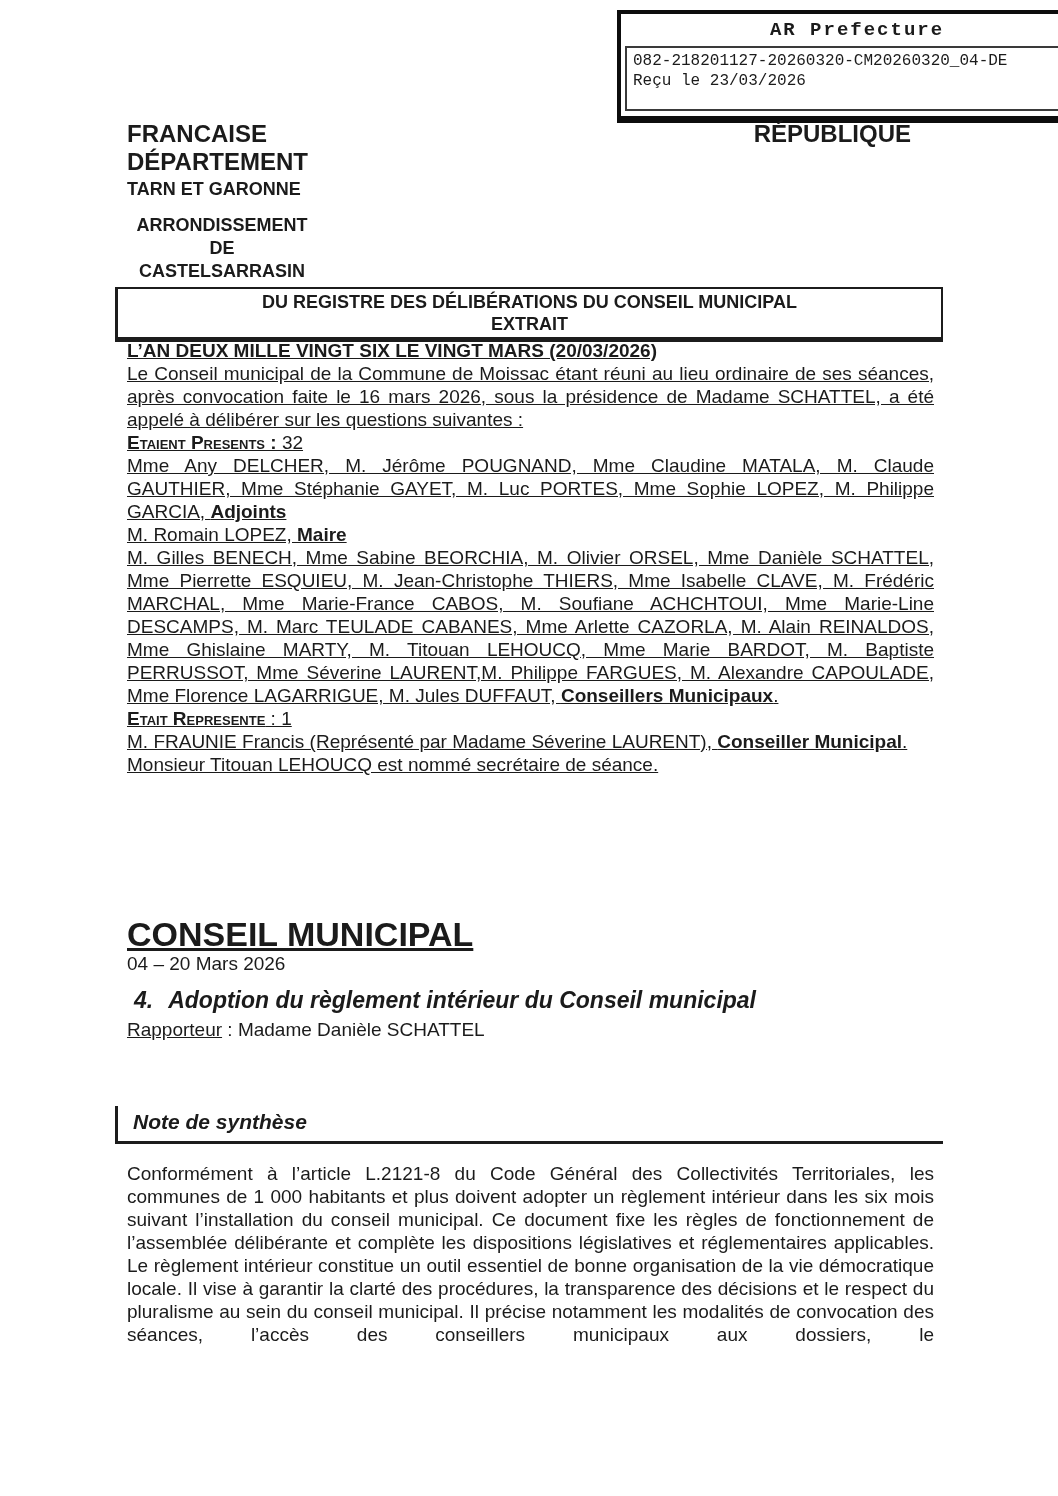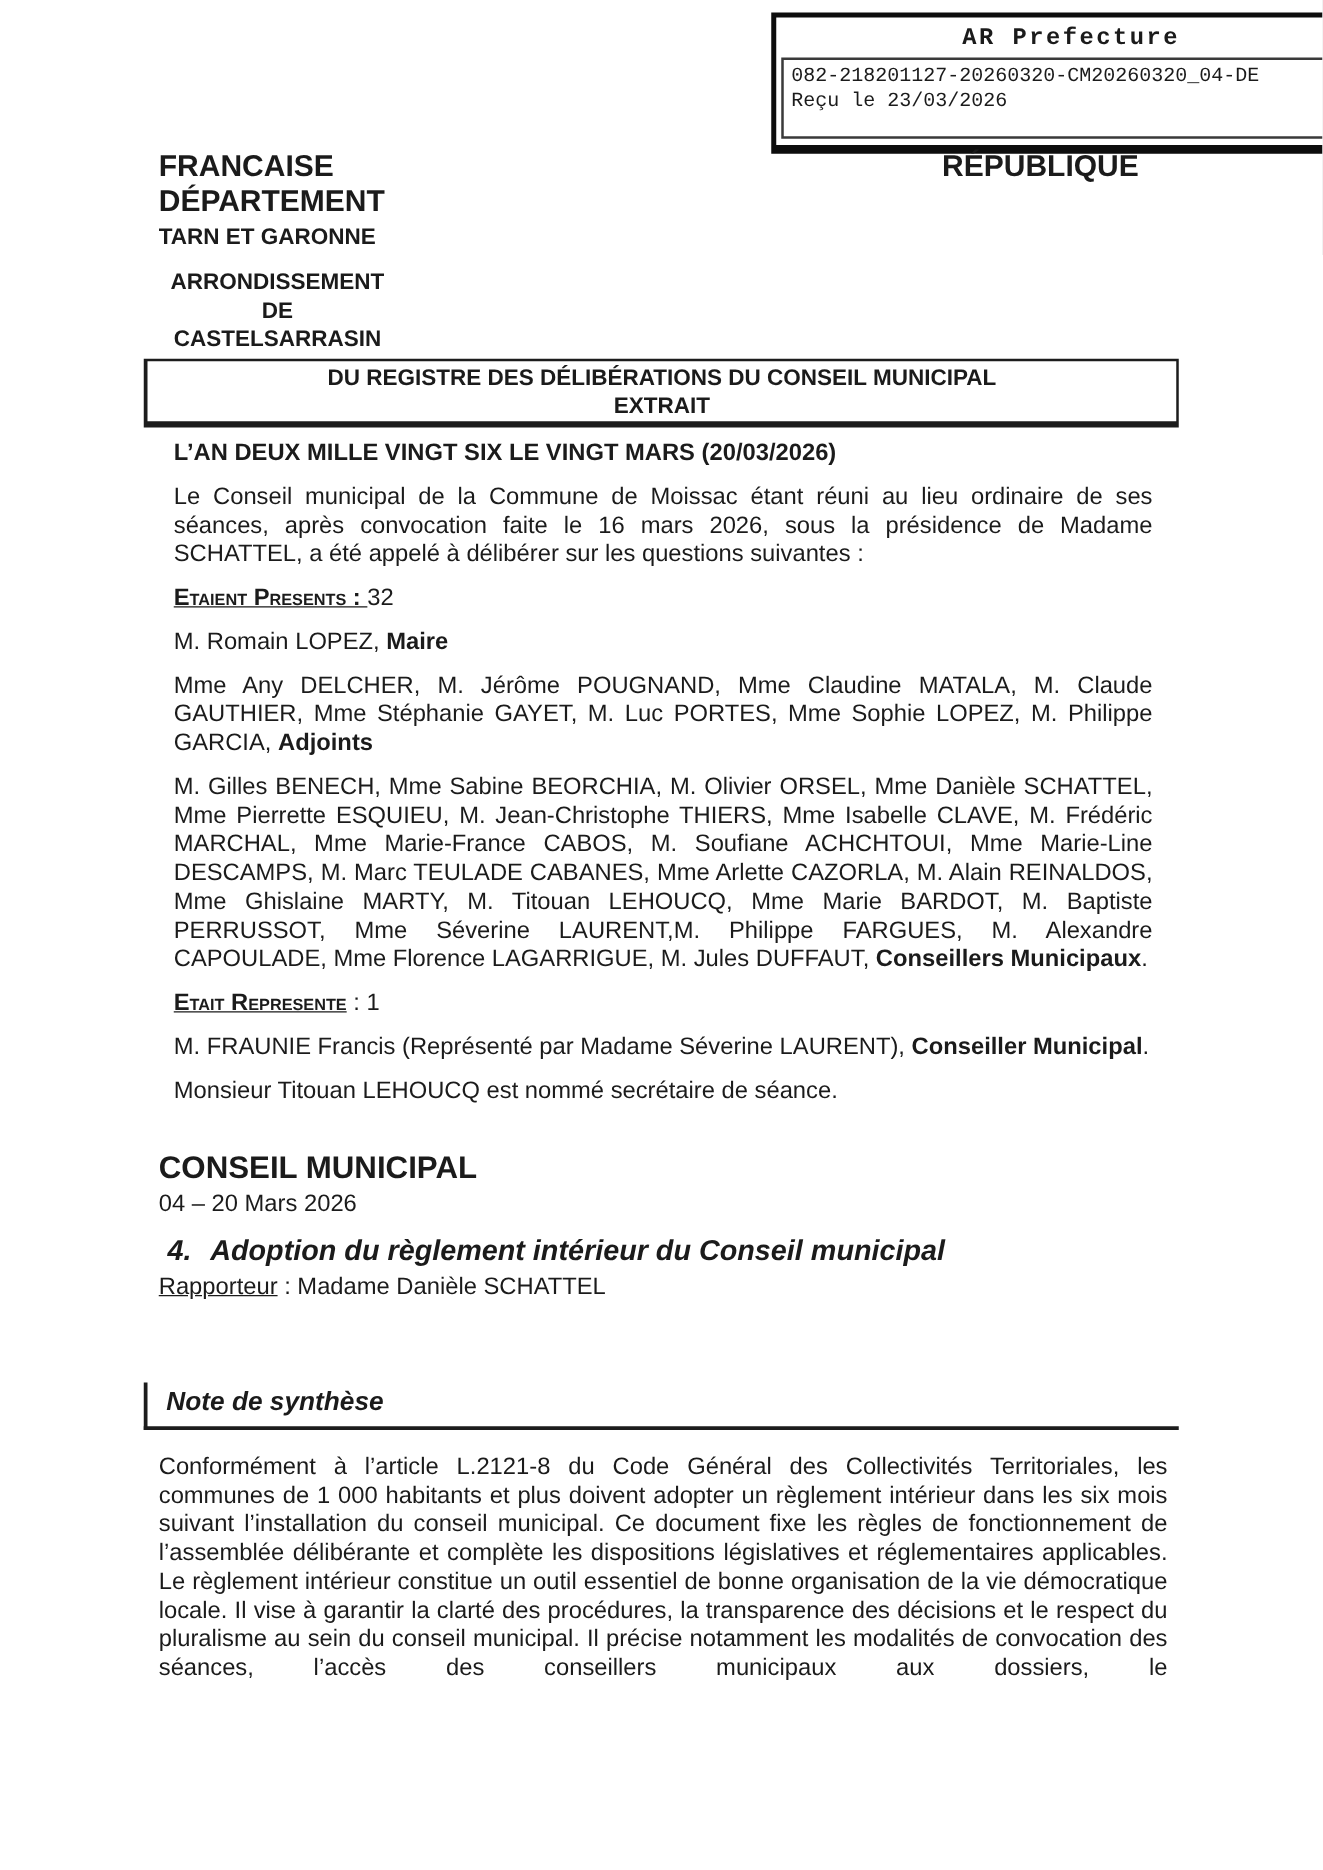--- a/index.html
+++ b/index.html
@@ -74,32 +74,32 @@
     padding: 2px 0 2px 0;
     background: #fff;
   }
 
   
   .main {
     position: absolute; left: 127px; top: 339px; width: 807px;
     font-size: 19px; line-height: 23px;
     text-align: justify;
   }
-  .main p { margin: 12px; }
+  .main p { margin: 0; text-decoration: underline; }
   .bold { font-weight: bold; }
   .sc-label {
     font-weight: bold;
     font-variant: small-caps;
     text-decoration: underline;
   }
   .secretaire { margin-top: 40px; }
 
   
   .section2 { position: absolute; left: 127px; top: 919px; width: 807px; }
-  .cm-title { font-size: 25px; font-weight: bold; line-height: 30px; }
+  .cm-title { font-size: 34px; font-weight: bold; line-height: 30px; text-decoration: underline; }
   .cm-date { font-size: 19px; line-height: 24px; margin-top: 3px; }
   .agenda-item {
     display: flex; gap: 15px;
     margin-top: 10px; padding-left: 7px;
     font-size: 23px; font-weight: bold; font-style: italic; line-height: 28px;
   }
   .rapporteur { font-size: 19px; line-height: 24px; margin-top: 4px; }
   .u { text-decoration: underline; }
 
   
@@ -146,22 +146,22 @@
 
   <div class="extrait-box">
     <div>DU REGISTRE DES DÉLIBÉRATIONS DU CONSEIL MUNICIPAL</div>
     <div>EXTRAIT</div>
   </div>
 
   <div class="main">
     <p class="bold">L’AN DEUX MILLE VINGT SIX LE VINGT MARS (20/03/2026)</p>
     <p>Le Conseil municipal de la Commune de Moissac étant réuni au lieu ordinaire de ses séances, après convocation faite le 16 mars 2026, sous la présidence de Madame SCHATTEL, a été appelé à délibérer sur les questions suivantes :</p>
     <p><span class="sc-label">Etaient Presents : </span><span>32</span></p>
+    <p><span>Mme Any DELCHER, M. Jérôme POUGNAND, Mme Claudine MATALA, M. Claude GAUTHIER, Mme Stéphanie GAYET, M. Luc PORTES, Mme Sophie LOPEZ, M. Philippe GARCIA, </span><span class="bold">Adjoints</span></p>
     <p><span>M. Romain LOPEZ, </span><span class="bold">Maire</span></p>
-    <p><span>Mme Any DELCHER, M. Jérôme POUGNAND, Mme Claudine MATALA, M. Claude GAUTHIER, Mme Stéphanie GAYET, M. Luc PORTES, Mme Sophie LOPEZ, M. Philippe GARCIA, </span><span class="bold">Adjoints</span></p>
     <p><span>M. Gilles BENECH, Mme Sabine BEORCHIA, M. Olivier ORSEL, Mme Danièle SCHATTEL, Mme Pierrette ESQUIEU, M. Jean-Christophe THIERS, Mme Isabelle CLAVE, M. Frédéric MARCHAL, Mme Marie-France CABOS, M. Soufiane ACHCHTOUI, Mme Marie-Line DESCAMPS, M. Marc TEULADE CABANES, Mme Arlette CAZORLA, M. Alain REINALDOS, Mme Ghislaine MARTY, M. Titouan LEHOUCQ, Mme Marie BARDOT, M. Baptiste PERRUSSOT, Mme Séverine LAURENT,M. Philippe FARGUES, M. Alexandre CAPOULADE, Mme Florence LAGARRIGUE, M. Jules DUFFAUT, </span><span class="bold">Conseillers Municipaux</span><span>.</span></p>
     <p><span class="sc-label">Etait Represente</span><span> : 1</span></p>
     <p><span>M. FRAUNIE Francis (Représenté par Madame Séverine LAURENT), </span><span class="bold">Conseiller Municipal</span><span>.</span></p>
     <p class="secretaire">Monsieur Titouan LEHOUCQ est nommé secrétaire de séance.</p>
   </div>
 
   <div class="section2">
     <div class="cm-title">CONSEIL MUNICIPAL</div>
     <div class="cm-date">04 – 20 Mars 2026</div>
     <div class="agenda-item">

